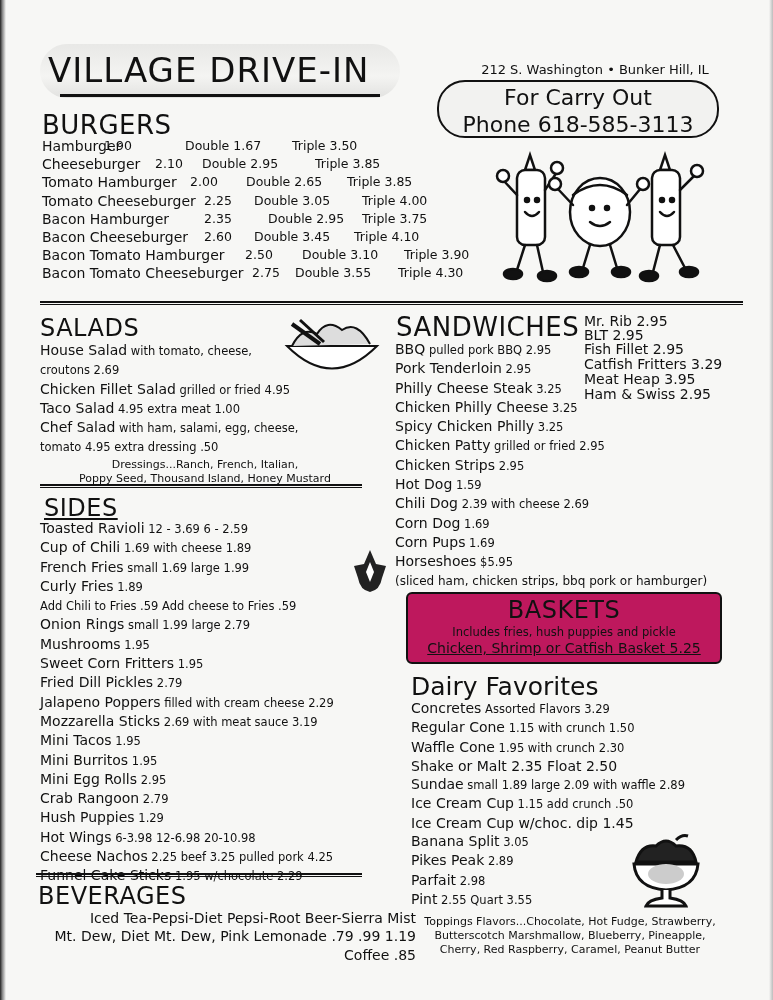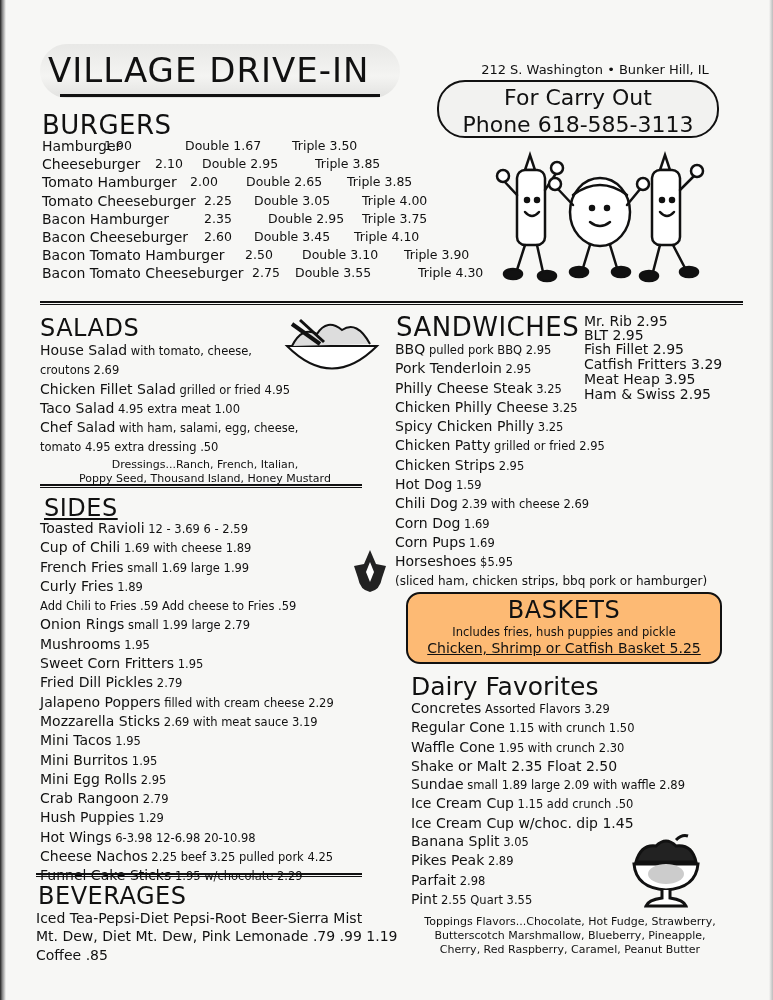--- a/index.html
+++ b/index.html
@@ -29,21 +29,21 @@
   .sec-head { font-size:24px; letter-spacing:0.5px; white-space:nowrap; }
   .sec-head.big { font-size:26px; }
   .line { white-space:nowrap; font-size:14px; line-height:18.3px; }
   .line .sm { font-size:11.5px; }
   .burgers .row { position:relative; height:18.2px; font-size:14px; white-space:nowrap; }
   .burgers .row span { position:absolute; top:0; }
   .burgers .row .d, .burgers .row .t, .burgers .row .p { font-size:12.5px; }
   .hrule { height:4px; border-top:2.5px solid #111; border-bottom:1px solid #111; box-sizing:border-box; }
   .baskets-box {
     left:406px; top:592px; width:316px; height:72px;
-    border:2px solid #111; border-radius:14px; background:#fdba74; box-sizing:border-box;
+    border:2px solid #111; border-radius:6px; background:#be185d; box-sizing:border-box;
     text-align:center;
   }
   .baskets-box .bh { font-size:24px; margin-top:2px; letter-spacing:0.5px; }
   .baskets-box .bd { font-size:11.5px; margin-top:1px; }
   .baskets-box .bi { font-size:14px; margin-top:1px;text-decoration:underline; }
   .center-small { text-align:center; font-size:11px; line-height:14px; }
   svg { display:block; }
 </style>
 </head>
 <body>
@@ -152,21 +152,21 @@
   <div class="row">
     <span style="left:0">Bacon Tomato Hamburger</span>
     <span class="p" style="left:203px">2.50</span>
     <span class="d" style="left:260px">Double 3.10</span>
     <span class="t" style="left:362px">Triple 3.90</span>
   </div>
   <div class="row">
     <span style="left:0">Bacon Tomato Cheeseburger</span>
     <span class="p" style="left:210px">2.75</span>
     <span class="d" style="left:253px">Double 3.55</span>
-    <span class="t" style="left:376px">Triple 4.30</span>
+    <span class="t" style="left:356px">Triple 4.30</span>
   </div>
 </div>
 
 <div class="abs hrule" style="left:40px;top:301px;width:703px;"></div>
 
 <div class="abs sec-head" style="left:40px;top:314px;">SALADS</div>
 <div class="abs" style="left:282px;top:316px;">
   <svg width="100" height="62" viewBox="0 0 100 62">
     <g stroke="#111" stroke-width="2" fill="#fff">
       <path d="M5 30 Q50 75 95 30 Z"></path>
@@ -210,21 +210,21 @@
   <div class="line"><span>Crab Rangoon</span><span class="sm"> 2.79</span></div>
   <div class="line"><span>Hush Puppies</span><span class="sm">  1.29</span></div>
   <div class="line"><span>Hot Wings</span><span class="sm">  6-3.98  12-6.98  20-10.98</span></div>
   <div class="line"><span>Cheese Nachos</span><span class="sm">  2.25  beef 3.25   pulled pork 4.25</span></div>
   <div class="line"><span>Funnel Cake Sticks</span><span class="sm"> 1.95 w/chocolate 2.29</span></div>
 </div>
 
 <div class="abs hrule" style="left:36px;top:873px;width:326px;"></div>
 
 <div class="abs sec-head" style="left:38px;top:882px;">BEVERAGES</div>
-<div class="abs" style="left:36px;top:909px;width:380px;">
+<div class="abs" style="left:36px;top:909px;width:380px;text-align:right;">
   <div class="line">Iced Tea-Pepsi-Diet Pepsi-Root Beer-Sierra Mist</div>
   <div class="line">Mt. Dew, Diet Mt. Dew, Pink Lemonade  .79  .99  1.19</div>
   <div class="line">Coffee  .85</div>
 </div>
 
 <div class="abs sec-head" style="left:396px;top:312px;font-size:26px;">SANDWICHES</div>
 <div class="abs" style="left:395px;top:340px;width:320px;">
   <div class="line"><span>BBQ</span><span class="sm">  pulled pork BBQ 2.95</span></div>
   <div class="line"><span>Pork Tenderloin</span><span class="sm">  2.95</span></div>
   <div class="line"><span>Philly Cheese Steak</span><span class="sm"> 3.25</span></div>

